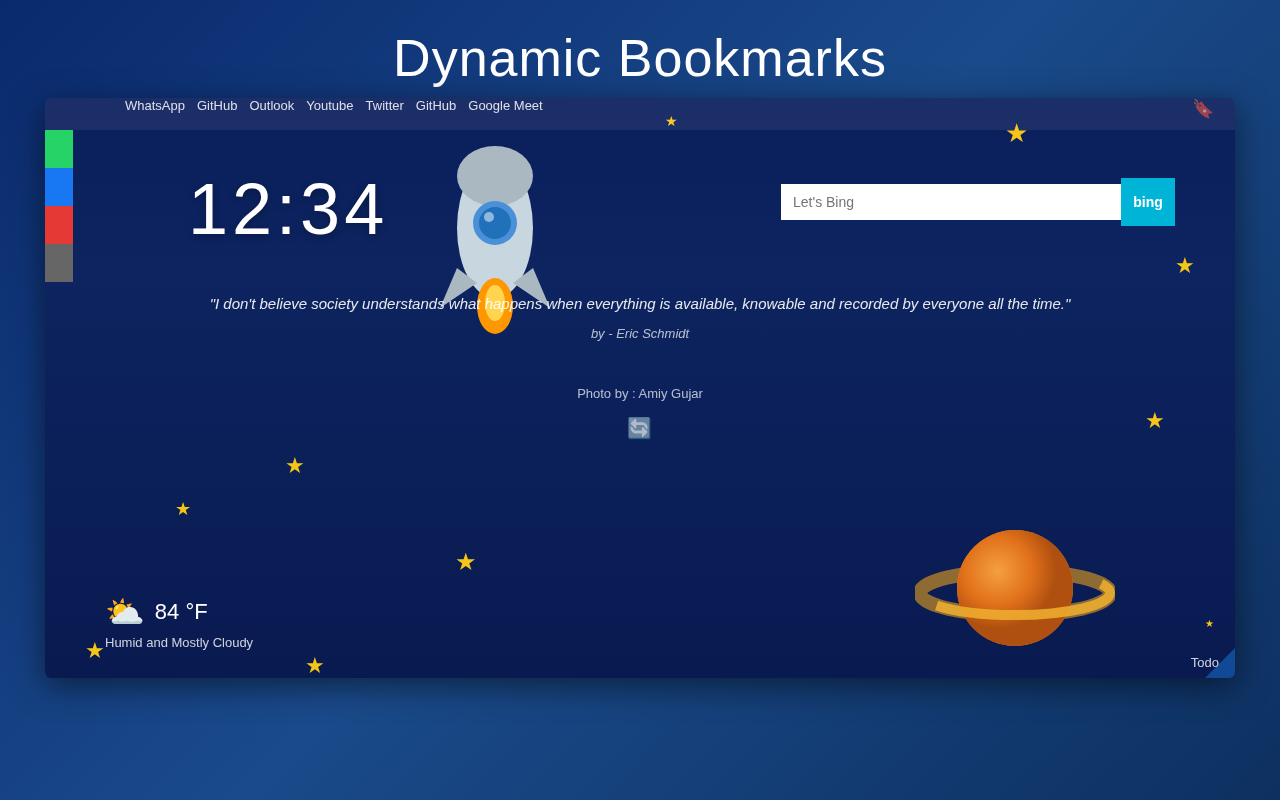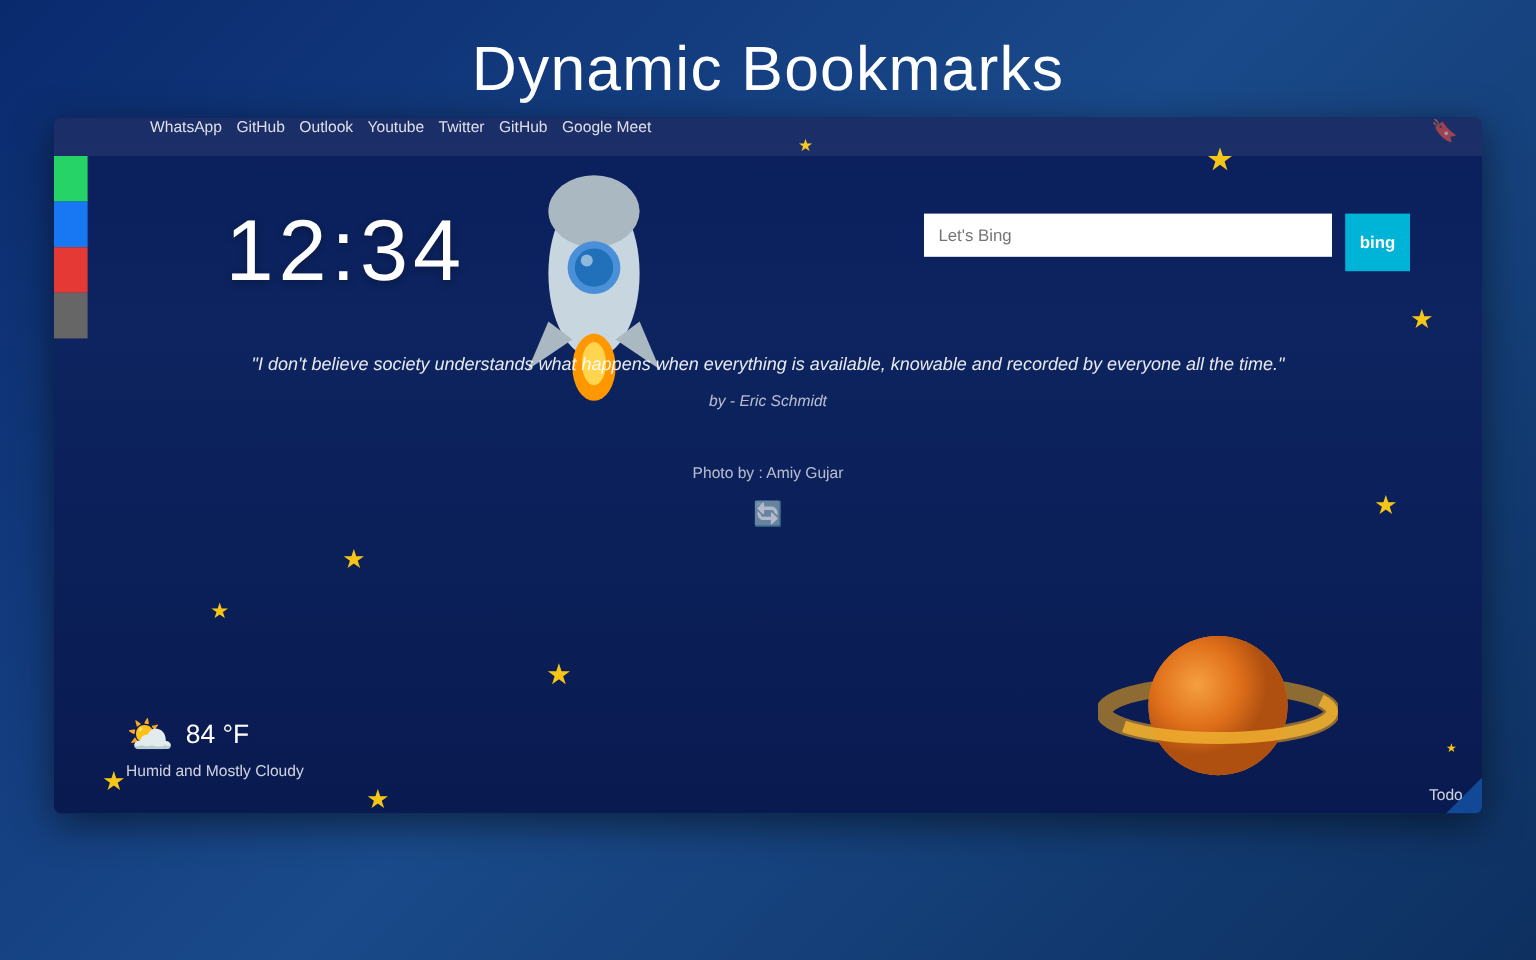--- a/index.html
+++ b/index.html
@@ -108,21 +108,22 @@
       width: 220px;
       height: 220px;
     }
 
     
     #search-container {
       position: absolute;
       top: 80px;
       right: 60px;
       display: flex;
-      gap: 11px;
+      align-items: center;
+      gap: 0;
     }
 
     #search-input {
       width: 340px;
       height: 36px;
       border: none;
       padding: 0 12px;
       font-size: 14px;
       background: white;
       color: #333;

